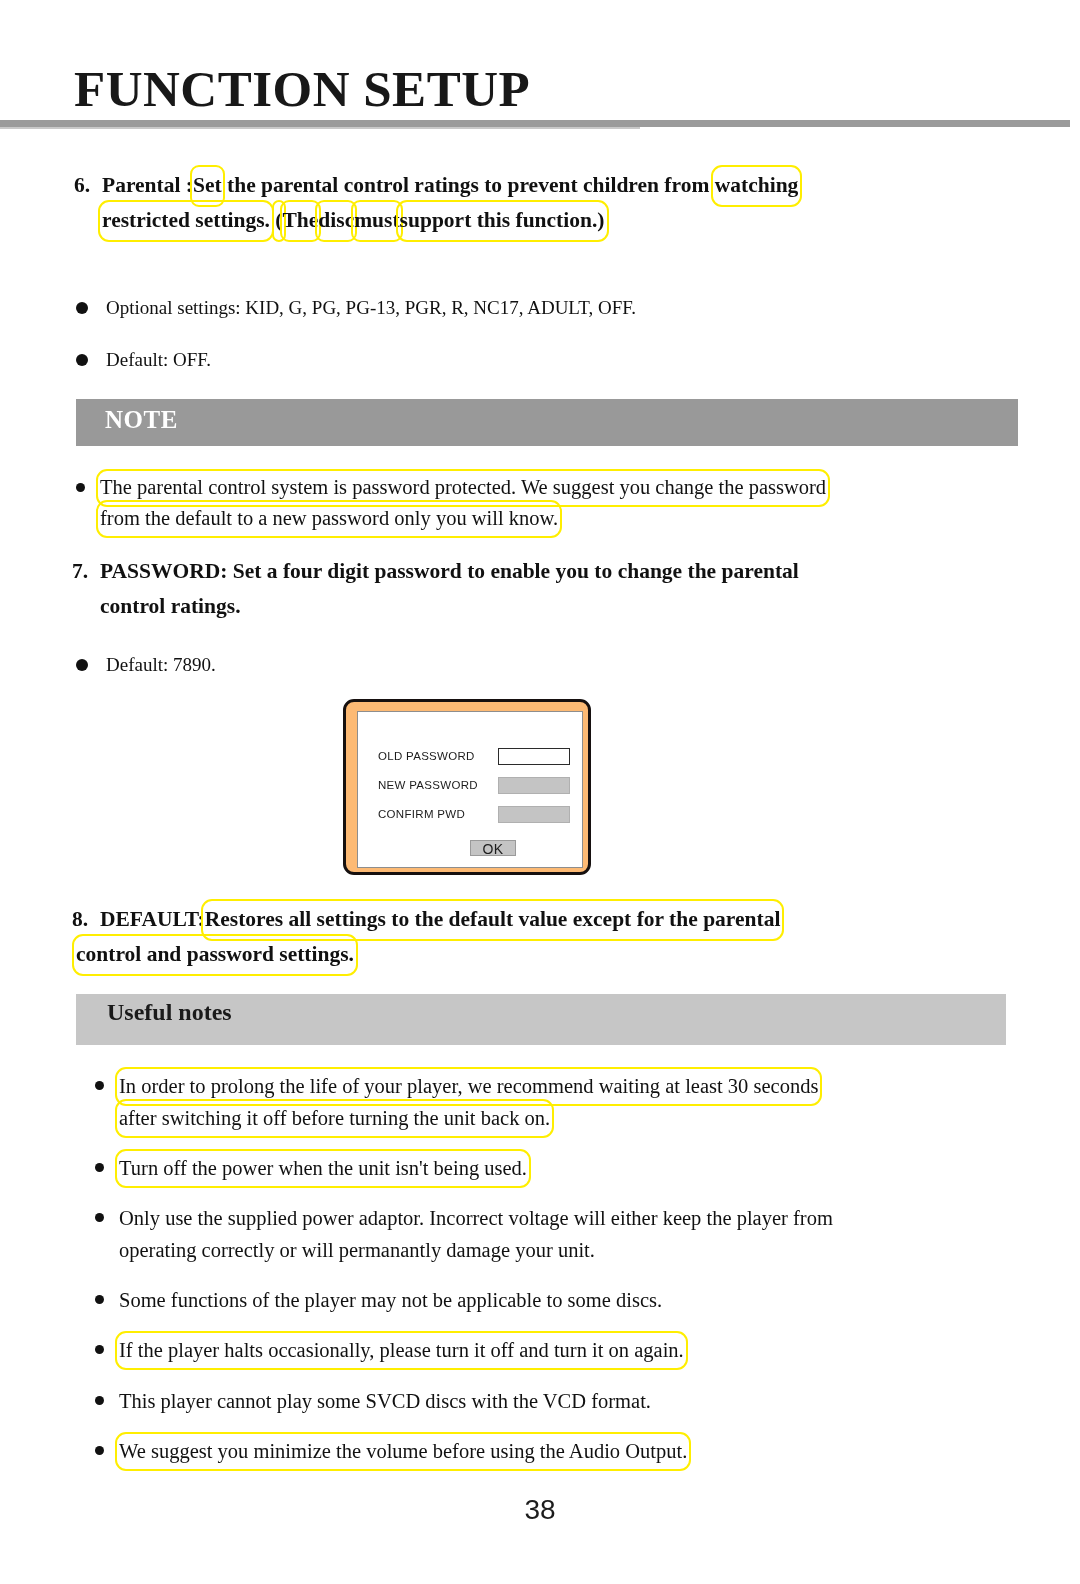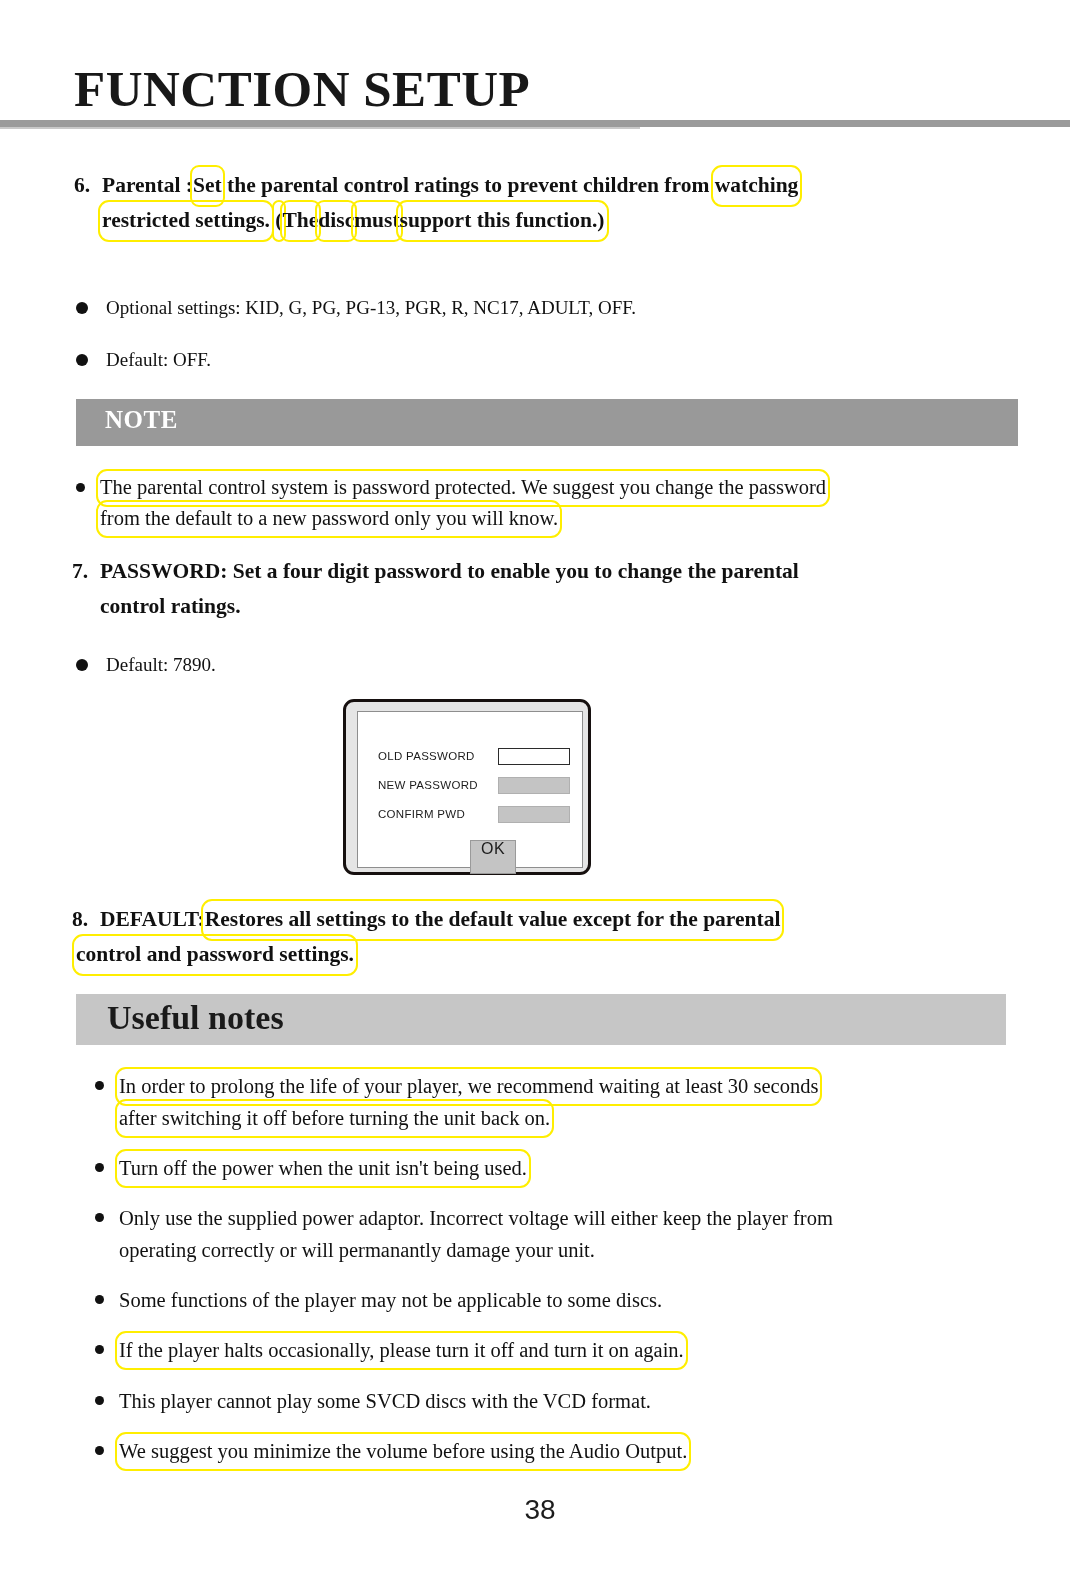--- a/index.html
+++ b/index.html
@@ -133,21 +133,21 @@
     left: 76px;
     top: 994px;
     width: 930px;
     height: 51px;
     background: #c6c6c6;
   }
   .bar-useful .bar-label {
     position: absolute;
     left: 31px;
     top: 5px;
-    font-size: 34px;
+    font-size: 24px;
     font-weight: bold;
     color: #1a1a1a;
   }
 
   
   .hl {
     position: relative;
     display: inline-block;
   }
   .hl::after {
@@ -165,21 +165,21 @@
 
   
   .pw-dialog {
     position: absolute;
     left: 343px;
     top: 699px;
     width: 248px;
     height: 176px;
     border: 3px solid #16100f;
     border-radius: 11px;
-    background: #e5e5e5;
+    background: #fdba74;
     box-sizing: border-box;
   }
   .pw-inner {
     position: absolute;
     left: 11px;
     top: 9px;
     width: 226px;
     height: 157px;
     border: 1.5px solid #8e8e8e;
     background: #ffffff;
@@ -215,26 +215,26 @@
   }
   .pw-field.filled {
     background: #c4c4c4;
     border: 1px solid #b0b0b0;
   }
   .pw-ok {
     position: absolute;
     left: 112px;
     top: 128px;
     width: 46px;
-    height: 34px;
+    height: 16px;
     background: #c4c4c4;
     border: 1px solid #9a9a9a;
     box-sizing: border-box;
     font-family: "Liberation Sans", sans-serif;
-    font-size: 16px;
+    font-size: 14px;
     color: #1c1c1c;
     text-align: center;
     line-height: 16px;
     letter-spacing: 0.4px;
   }
 
   
   .page-number {
     position: absolute;
     left: 0;

